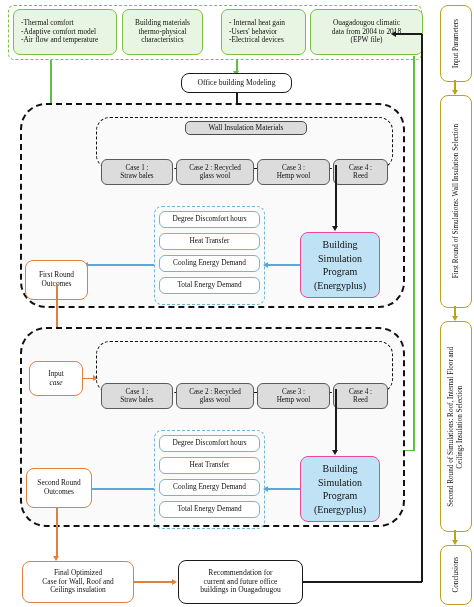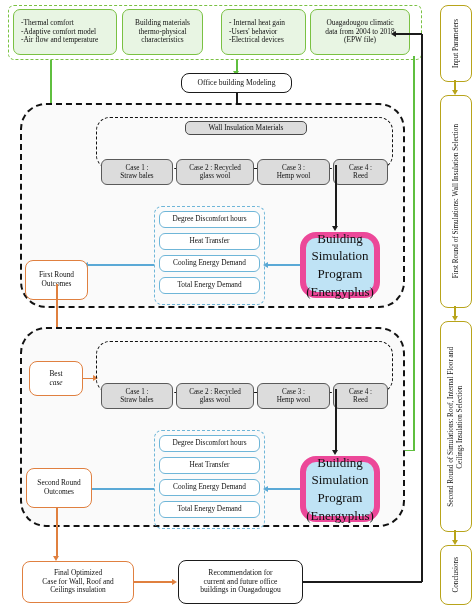--- a/index.html
+++ b/index.html
@@ -40,22 +40,22 @@
     background:#dcdcdc;border:1px solid #5a5a5a;border-radius:6px;
     font-size:7.2px;color:#111;margin-top:20px;
   }
   .grey-head{
     background:#dcdcdc;border:1.2px solid #4a4a4a;border-radius:5px;
     font-size:7.4px;color:#111;
   }
 
   
   .blue-box{
-    background:#bfe3f5;border:6px solid #ec4899;border-radius:16px;
-    font-size:13px;color:#111;line-height:1.35;
+    background:#bfe3f5;border:1px solid #ec4899;border-radius:8px;
+    font-size:10px;color:#111;line-height:1.35;
   }
   .kpi-box{
     background:#ffffff;border:1px solid #6fb6d8;border-radius:6px;
     font-size:7.3px;color:#111;
   }
   .dash-blue{
     border:1.3px dashed #6fb6d8;border-radius:8px;background:transparent;
   }
 
   
@@ -128,21 +128,21 @@
 -Users' behavior
 -Electrical devices</span>
   </div>
 
   <div class="box green-box" style="left:122px;top:9px;width:81px;height:46px;">
     <span class="t" style="white-space:pre-line;">Building materials
 thermo-physical
 characteristics</span>
   </div>
 
-  <div class="box green-box" style="left:310px;top:9px;width:100px;height:46px;align-items:center;">
+  <div class="box green-box" style="left:310px;top:9px;width:113px;height:46px;align-items:center;">
     <span class="t" style="white-space:pre-line;">Ouagadougou climatic
 data from 2004 to 2018
 (EPW file)</span>
   </div>
 
   <div class="ln v-green" style="left:50px;top:60px;height:167px;"></div>
   <div class="ln h-green" style="left:50px;top:225.6px;width:105px;"></div>
   <div class="arw right a-green-right" style="left:155px;top:222.7px;"></div>
 
   <div class="ln v-green" style="left:236px;top:60px;height:12px;"></div>
@@ -219,21 +219,21 @@
     <span class="t" style="white-space:pre-line;">First Round
 Outcomes</span>
   </div>
 
   <div class="ln v-orange" style="left:56px;top:284px;height:76px;"></div>
   <div class="arw down a-orange-down" style="left:52.9px;top:359px;"></div>
 
   <div class="abs dash-black" style="left:20px;top:327px;width:385px;height:200px;"></div>
 
   <div class="box orange-box" style="left:29px;top:361px;width:54px;height:35px;flex-direction:column;">
-    <span class="t">Best</span>
+    <span class="t">Input</span>
     <span class="t ital">case</span>
   </div>
 
   <div class="ln h-orange" style="left:83px;top:377.8px;width:10px;"></div>
   <div class="arw right a-orange-right" style="left:93px;top:375px;"></div>
 
   <div class="abs dash-black-inner" style="left:96px;top:341px;width:297px;height:52px;"></div>
 
 
   <div class="box grey-box" style="left:101px;top:363px;width:72px;height:26px;">

